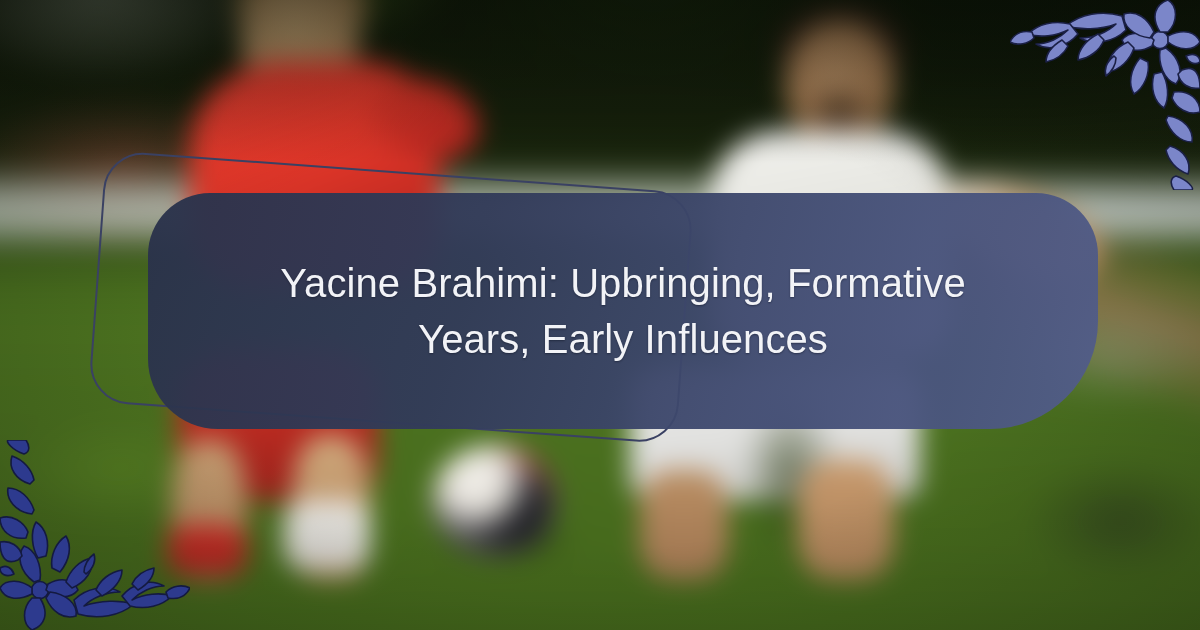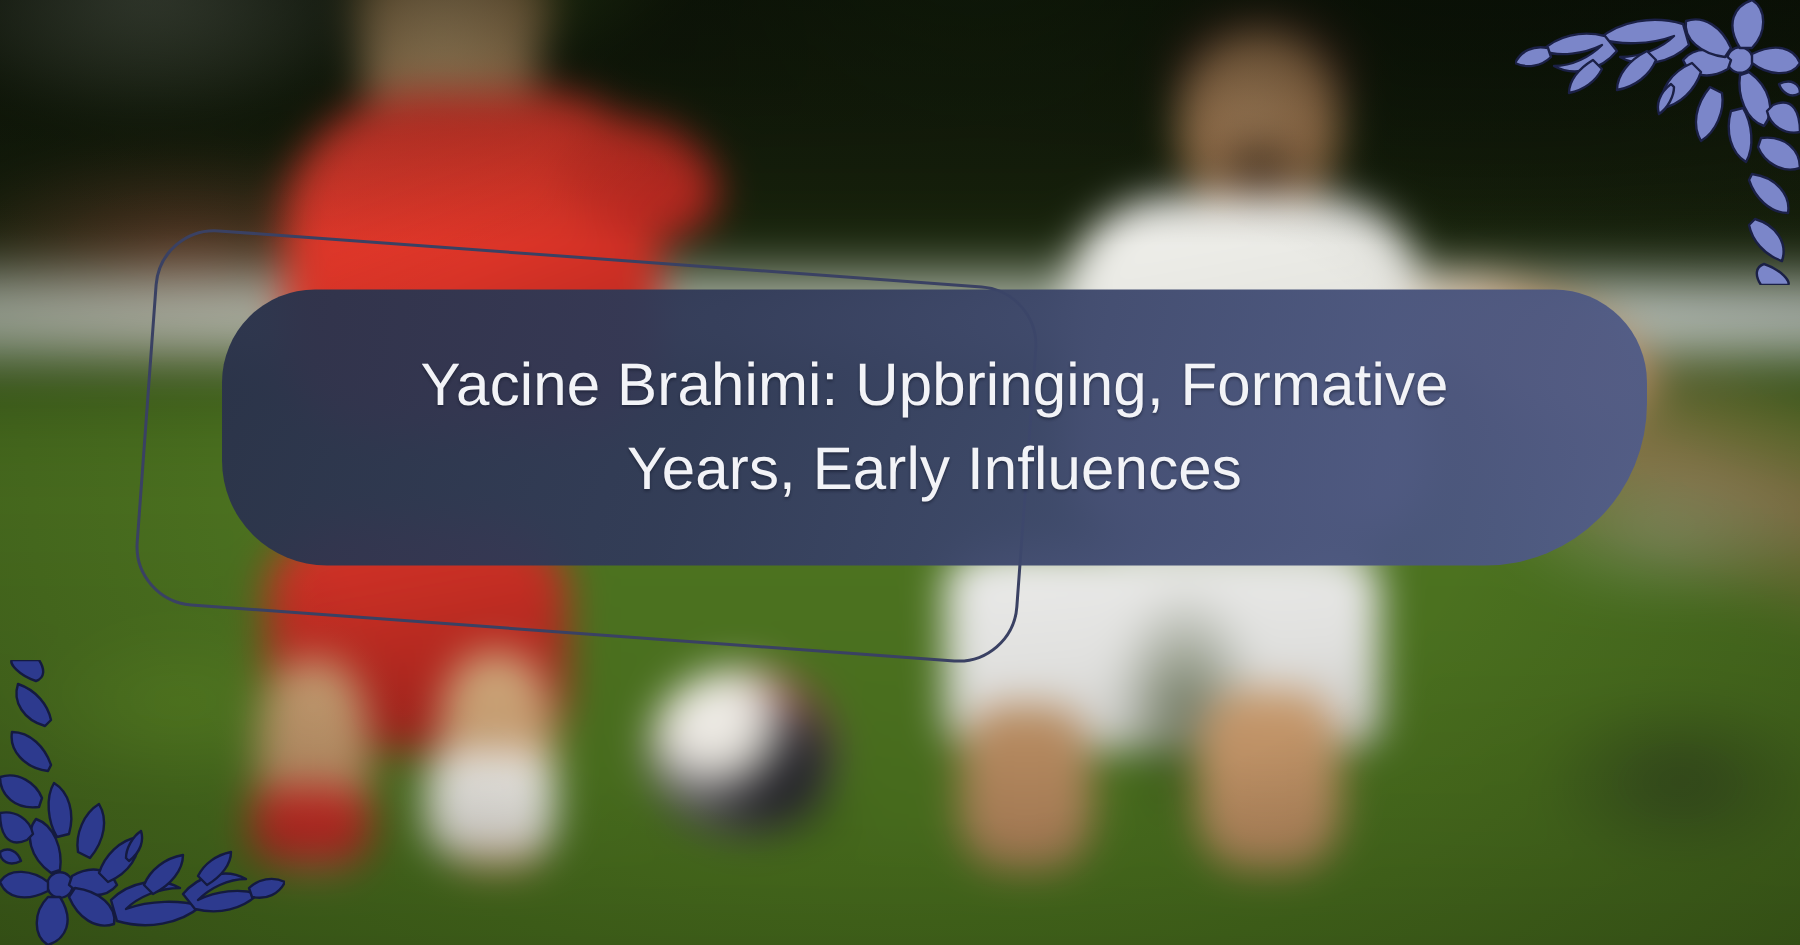--- a/index.html
+++ b/index.html
@@ -240,21 +240,21 @@
     transform-origin: 0 0;
     box-sizing: border-box;
   }
 
   
   .title-card {
     position: absolute;
     left: 148px;
     top: 193px;
     width: 950px;
-    height: 184px;
+    height: 236px;
     border-radius: 62px 62px 108px 70px;
     background: linear-gradient(108deg,
         rgba(42,50,74,.965) 0%,
         rgba(50,59,89,.96)  34%,
         rgba(66,77,116,.955) 68%,
         rgba(82,93,138,.95) 100%);
     display: flex;
     align-items: center;
     justify-content: center;
     box-sizing: border-box;

